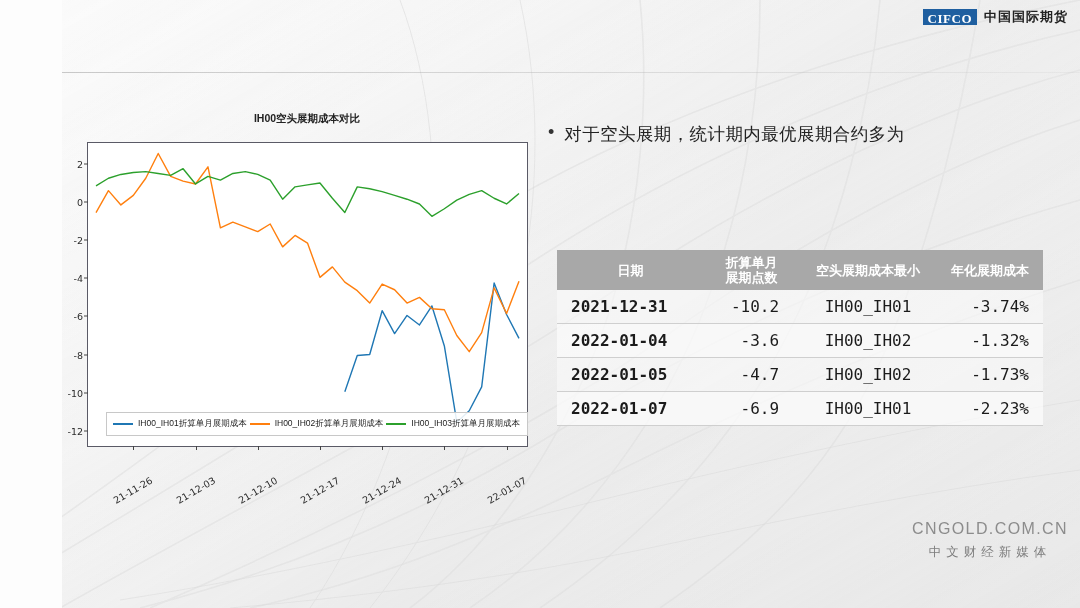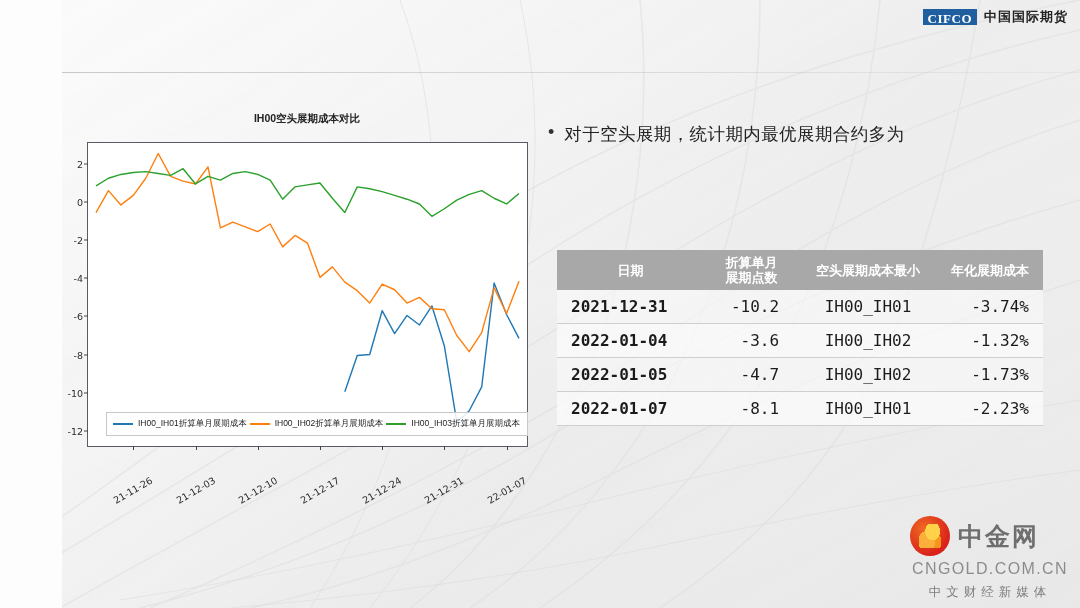--- a/index.html
+++ b/index.html
@@ -314,29 +314,25 @@
           <td class="c-pct">-1.32%</td>
         </tr>
         <tr>
           <td class="c-date">2022-01-05</td>
           <td class="c-num">-4.7</td>
           <td class="c-name">IH00_IH02</td>
           <td class="c-pct">-1.73%</td>
         </tr>
         <tr>
           <td class="c-date">2022-01-07</td>
-          <td class="c-num">-8.1</td>
+          <td class="c-num">-6.9</td>
           <td class="c-name">IH00_IH01</td>
           <td class="c-pct">-2.23%</td>
         </tr>
       </tbody>
   </table>
 
   <div id="watermark">
-    <div id="wm-top">
-      <div id="wm-badge"></div>
-      <div id="wm-name">中金网</div>
-    </div>
     <div id="wm-url">CNGOLD.COM.CN</div>
     <div id="wm-tag">中文财经新媒体</div>
   </div>
 
 </div>
 
 </body></html>

